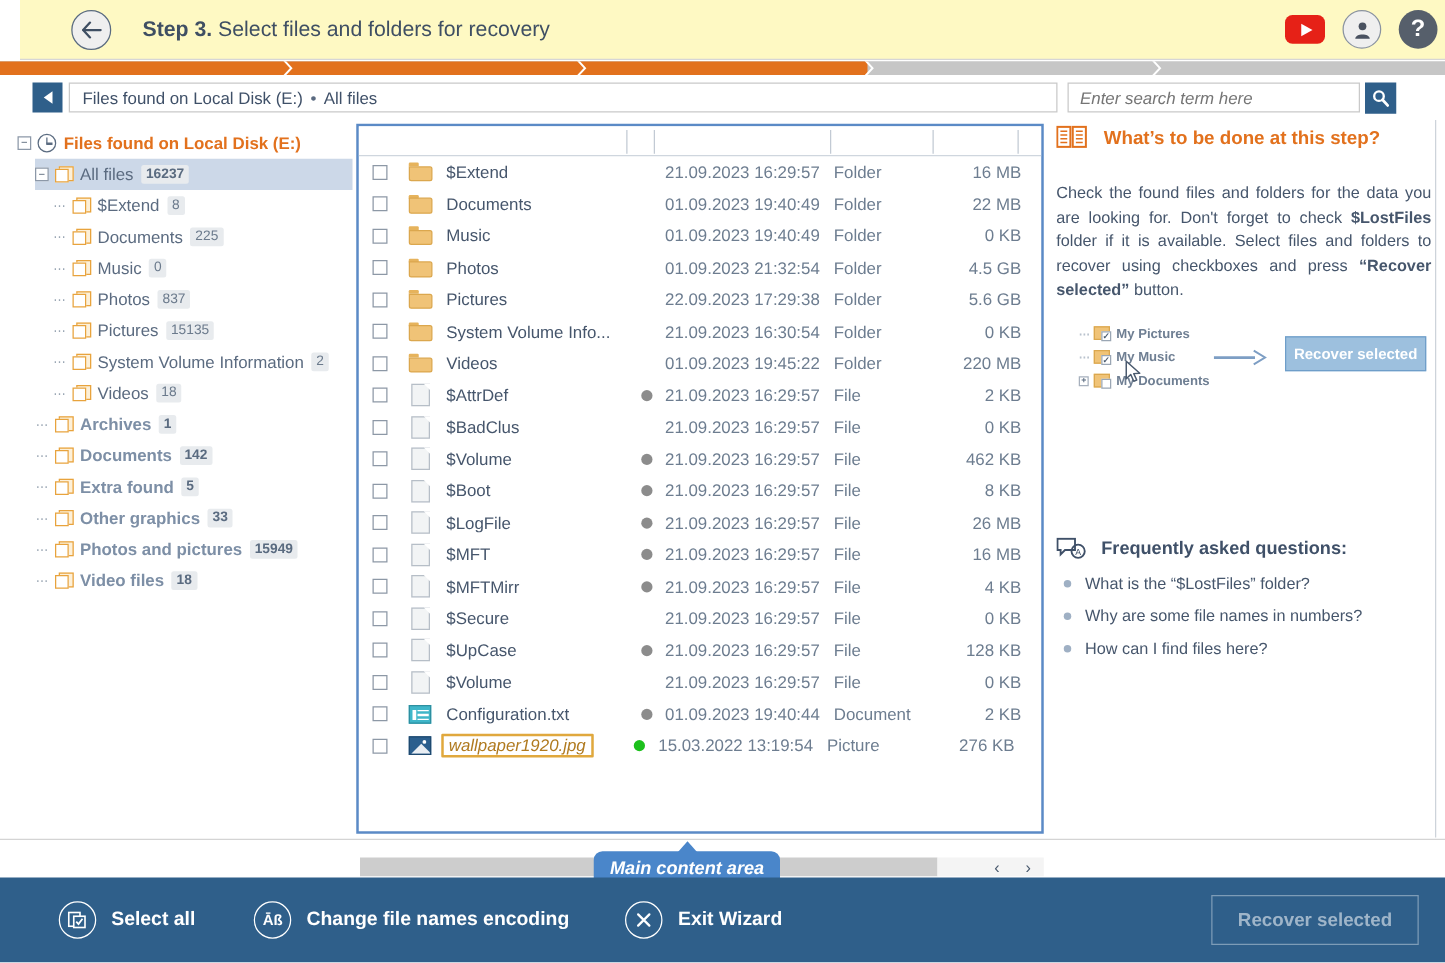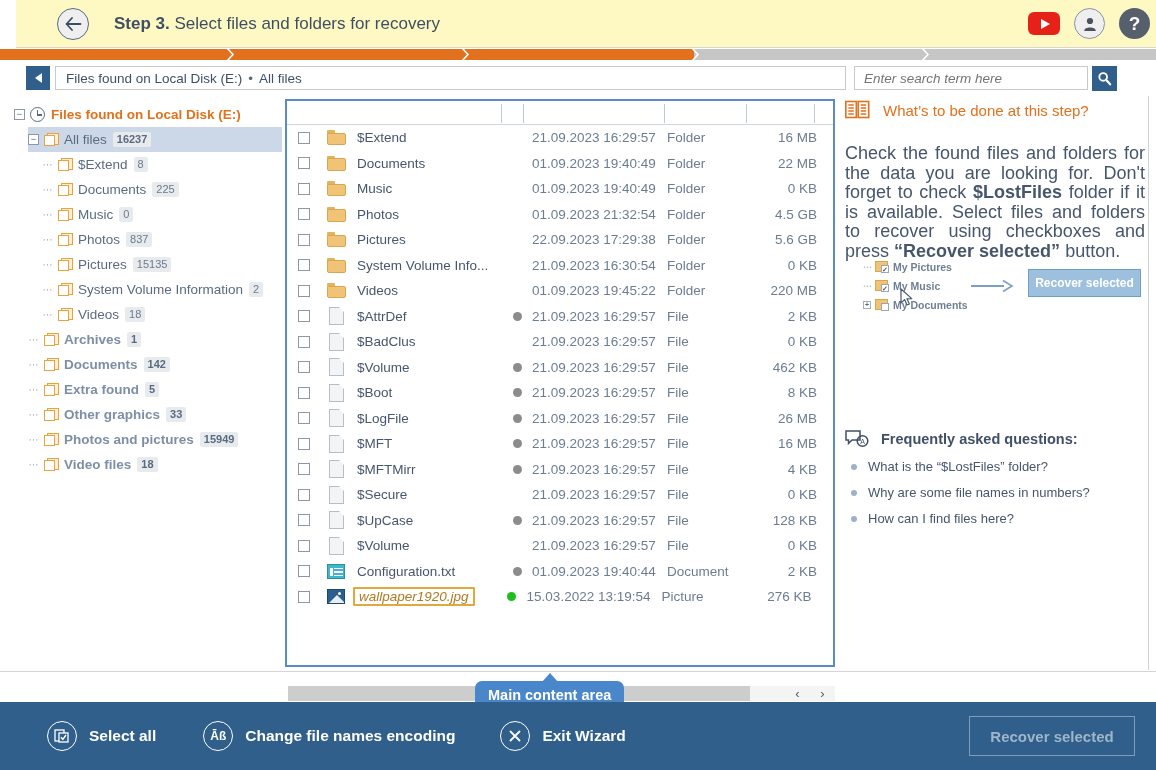--- a/index.html
+++ b/index.html
@@ -139,32 +139,32 @@
   
   .hscroll { position:absolute; left:288px; top:686px; width:547px; height:15px; }
   .hscroll .track { position:absolute; left:0; top:0; width:462px; height:15px; background:#cdcdcd; }
   .hscroll .rest { position:absolute; left:462px; top:0; width:85px; height:15px; background:#f4f4f4; }
   .hscroll .arr { position:absolute; top:0; height:15px; width:25px; display:flex; align-items:center; justify-content:center;
      color:#4a5a6e; font-size:13px; cursor:pointer; }
 
   
   .tooltip {
     position:absolute; left:475px; top:681px; background:#4a86ca; color:#fff;
-    font-size:14.5px; font-weight:bold; padding:6px 13px 7px; border-radius:7px; white-space:nowrap;
+    font-size:14.5px; font-weight:bold; padding:6px 13px 7px; border-radius:7px; white-space:nowrap;font-style:italic;
   }
   .tooltip .arrow {
     position:absolute; left:50%; margin-left:-8px; top:-8px; width:0;height:0;
     border-left:8px solid transparent;border-right:8px solid transparent;border-bottom:9px solid #4a86ca;
   }
 
   
   .rpanel { position:absolute; left:845px; top:100px; width:300px; }
   .rp-head { display:flex; align-items:center; gap:13px; }
-  .rp-head .title { font-size:15px; font-weight:normal; color:#e2711d; }
-  .rp-body { margin-top:24px; font-size:18px; line-height:19.5px; color:#46566c; text-align:justify; }
+  .rp-head .title { font-size:15px; font-weight:bold; color:#e2711d; }
+  .rp-body { margin-top:24px; font-size:13px; line-height:19.5px; color:#46566c; text-align:justify; }
   .rp-body b { font-weight:bold; }
   .rp-illus { position:absolute; left:18px; top:157px; width:282px; height:60px; }
   .illus-row { display:flex; align-items:center; gap:4px; height:19px; font-size:10.5px; color:#6f7f93; font-weight:bold; }
   .illus-row .mini-exp { width:8px; height:8px; border:1px solid #a6b0bd; font-size:7px; line-height:6px; text-align:center; color:#5a6b80; }
   .illus-row .mini-dash { width:8px; color:#b9c2cd; font-size:9px; text-align:center; }
   .mini-folder { width:14px; height:12px; position:relative; }
   .mini-folder .b { position:absolute; left:0; top:0; width:13px; height:11px; background:#f0c377; border:1px solid #dba74e; }
   .mini-folder .c { position:absolute; right:0px; bottom:0px; width:8px; height:8px; background:#fff; border:1px solid #9aa6b4; font-size:7px; color:#4a5a6e; line-height:7px; text-align:center; }
   .illus-arrow { position:absolute; left:108px; top:22px; width:45px; height:14px; }
   .illus-btn {

